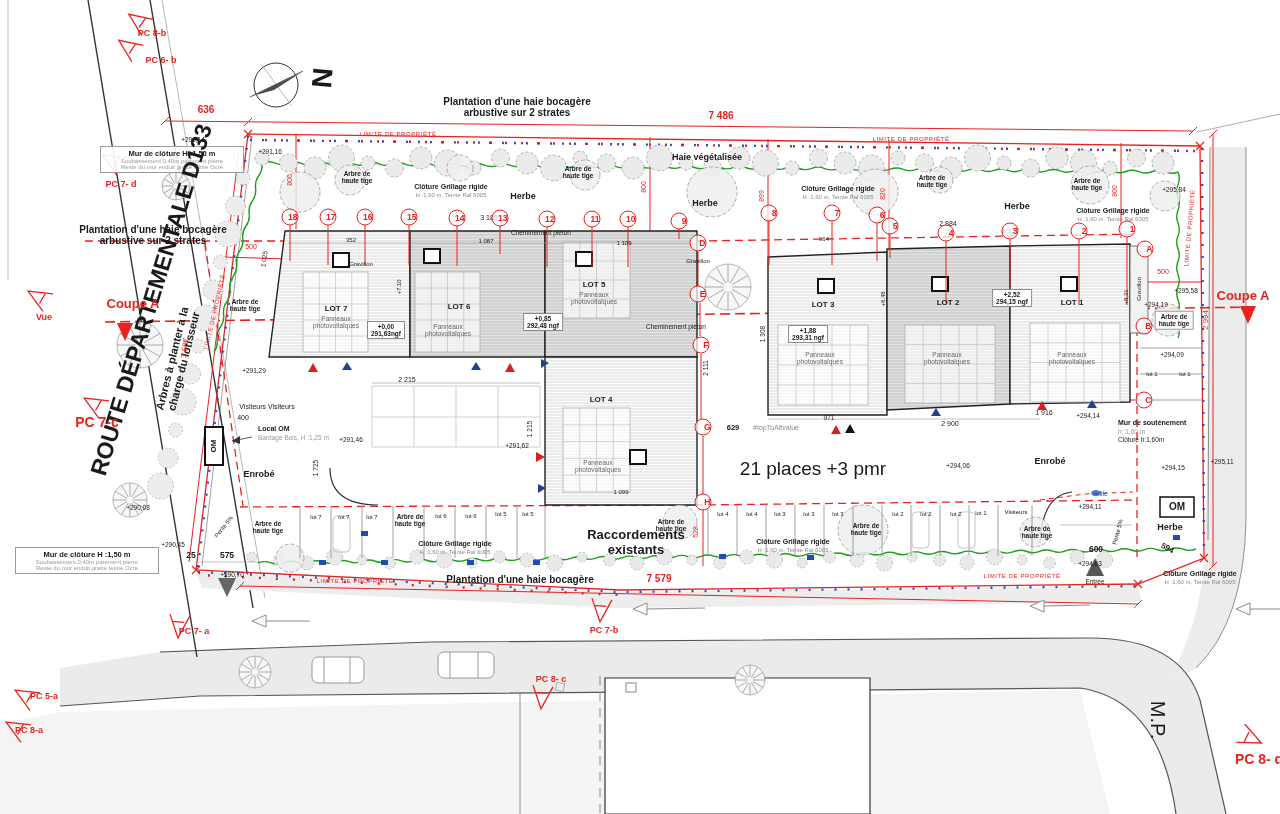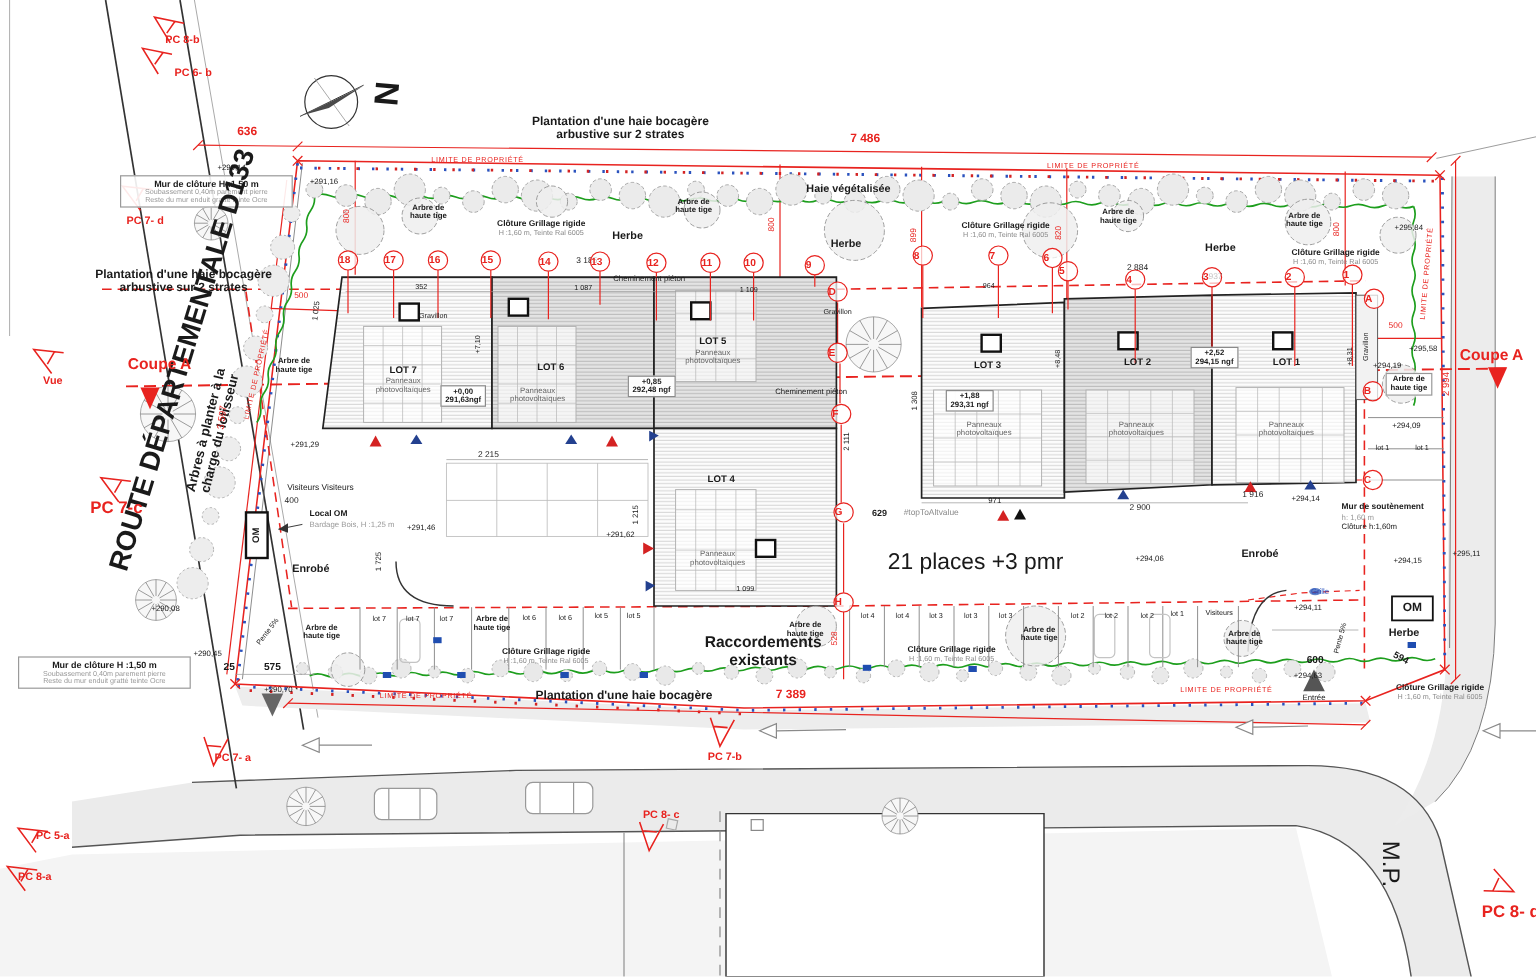--- a/index.html
+++ b/index.html
@@ -6,21 +6,21 @@
   #plan{position:relative;width:1280px;height:814px;background:#ffffff;overflow:hidden;
         font-family:"Liberation Sans","DejaVu Sans",sans-serif;color:#1a1a1a;}
   svg{position:absolute;left:0;top:0;}
   .t{position:absolute;white-space:pre;line-height:1.12;text-align:center;transform-origin:center;}
   .b{font-weight:bold;}
   .red{color:#e8231f;}
   .blue{color:#2a52be;}
   .gray{color:#8a8a8a;}
   .lim{letter-spacing:.6px;color:#e8231f;}
   .badge{position:absolute;width:15px;height:15px;border:1.4px solid #e8231f;border-radius:50%;
-         color:#e8231f;font-size:8.5px;font-weight:bold;line-height:15px;text-align:left;
+         color:#e8231f;font-size:8.5px;font-weight:bold;line-height:15px;text-align:right;
          background:rgba(255,255,255,.72);transform:translate(-50%,-50%);}
   .note{position:absolute;background:rgba(255,255,255,.9);border:.8px solid #9a9a9a;
         padding:2px 4px;text-align:center;}
   .note .t1{font-size:7.5px;font-weight:bold;}
   .note .t2{font-size:6px;color:#999;}
   .vbox{position:absolute;background:rgba(255,255,255,.95);border:.8px solid #8a8a8a;
         text-align:center;font-size:6.5px;font-weight:bold;padding:1px 3px;transform:translate(-50%,-50%);}
   .lotname{position:absolute;font-size:8px;font-weight:bold;transform:translate(-50%,-50%);}
   .panneaux{position:absolute;font-size:6.5px;color:#666;white-space:pre;text-align:center;transform:translate(-50%,-50%);line-height:1.15;}
   .mnote{position:absolute;font-size:6.5px;line-height:1.25;}
@@ -645,21 +645,21 @@
       <div class="t blue" style="left: 1100px; top: 494px; font-size: 6.5px; transform: translate(-50%, -50%);">Grille</div>
       <div class="t " style="left: 361px; top: 264px; font-size: 6px; transform: translate(-50%, -50%);">Gravillon</div>
       <div class="t " style="left: 698px; top: 261px; font-size: 6px; transform: translate(-50%, -50%);">Gravillon</div>
       <div class="t " style="left: 1139px; top: 289px; font-size: 6px; transform: translate(-50%, -50%) rotate(-90deg);">Gravillon</div>
       <div class="t " style="left: 224px; top: 527px; font-size: 6px; transform: translate(-50%, -50%) rotate(-52deg);">Pente 5%</div>
       <div class="t " style="left: 1118px; top: 532px; font-size: 6px; transform: translate(-50%, -50%) rotate(-75deg);">Pente 5%</div>
       <div class="t gray" style="left: 776px; top: 428px; font-size: 7px; transform: translate(-50%, -50%);">#topToAltvalue</div>
       <div class="t b" style="left: 733px; top: 428px; font-size: 7.5px; transform: translate(-50%, -50%);">629</div>
       <div class="t b red" style="left: 206px; top: 110px; font-size: 10px; transform: translate(-50%, -50%);">636</div>
       <div class="t b red" style="left: 721px; top: 116px; font-size: 10px; transform: translate(-50%, -50%);">7 486</div>
-      <div class="t b red" style="left: 659px; top: 579px; font-size: 10px; transform: translate(-50%, -50%);">7 389</div>
+      <div class="t b red" style="left: 659px; top: 579px; font-size: 10px; transform: translate(-50%, -50%);">7 579</div>
       <div class="t red" style="left: 290px; top: 180px; font-size: 7px; transform: translate(-50%, -50%) rotate(-90deg);">800</div>
       <div class="t red" style="left: 644px; top: 187px; font-size: 7px; transform: translate(-50%, -50%) rotate(-90deg);">800</div>
       <div class="t red" style="left: 762px; top: 196px; font-size: 7px; transform: translate(-50%, -50%) rotate(-90deg);">899</div>
       <div class="t red" style="left: 883px; top: 194px; font-size: 7px; transform: translate(-50%, -50%) rotate(-90deg);">820</div>
       <div class="t red" style="left: 1115px; top: 191px; font-size: 7px; transform: translate(-50%, -50%) rotate(-90deg);">800</div>
       <div class="t red" style="left: 251px; top: 247px; font-size: 7px; transform: translate(-50%, -50%);">500</div>
       <div class="t red" style="left: 1163px; top: 272px; font-size: 7px; transform: translate(-50%, -50%);">500</div>
       <div class="t red" style="left: 1206px; top: 320px; font-size: 8px; transform: translate(-50%, -50%) rotate(-90deg);">2 994</div>
       <div class="t red" style="left: 186px; top: 348px; font-size: 8px; transform: translate(-50%, -50%) rotate(-83deg);">3 597</div>
       <div class="t red" style="left: 696px; top: 532px; font-size: 7px; transform: translate(-50%, -50%) rotate(-90deg);">528</div>

